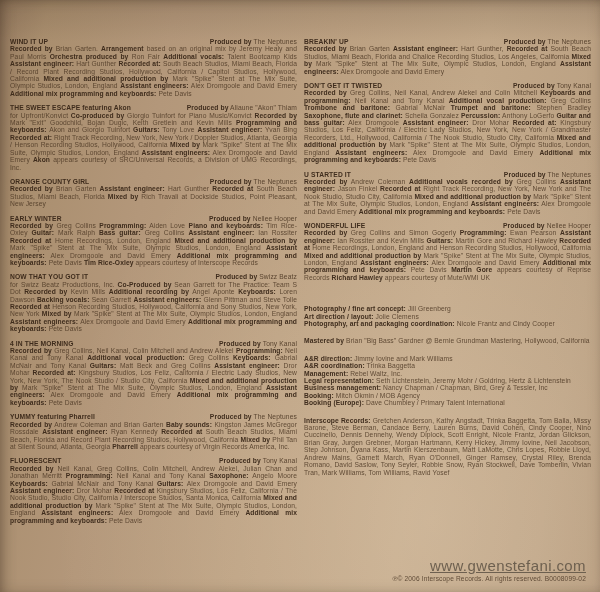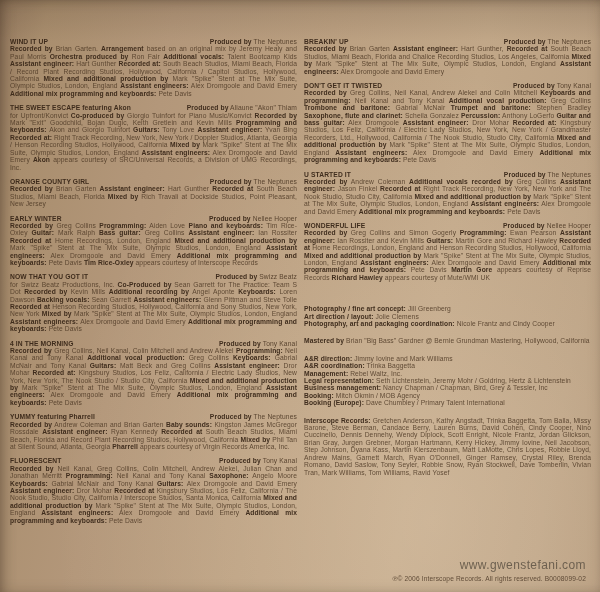--- a/index.html
+++ b/index.html
@@ -37,22 +37,23 @@
   .section.lines .body{text-align:left;white-space:pre-line;}
   .section.par .body{text-align:justify;}
   .section.song + .section.lines{margin-top:24px;}
   .section.lines + .section.lines{margin-top:10px;}
   .section.lines + .section.par{margin-top:10px;}
   .b{font-weight:bold;color:rgba(56,38,23,0.95);}
   .footer{
     position:absolute;right:14px;bottom:9px;text-align:right;
   }
   .footer .site{
-    font-size:12px;line-height:17px;letter-spacing:0.4px;
+    font-size:15px;line-height:17px;letter-spacing:0.4px;
     color:rgba(104,92,76,0.95);
+    text-decoration:underline;
   }
   .footer .copy{
     font-size:6.6px;line-height:9px;letter-spacing:0.15px;
     color:rgba(84,64,45,0.9);
   }
 </style>
 </head>
 <body>
 
 <div class="page">

